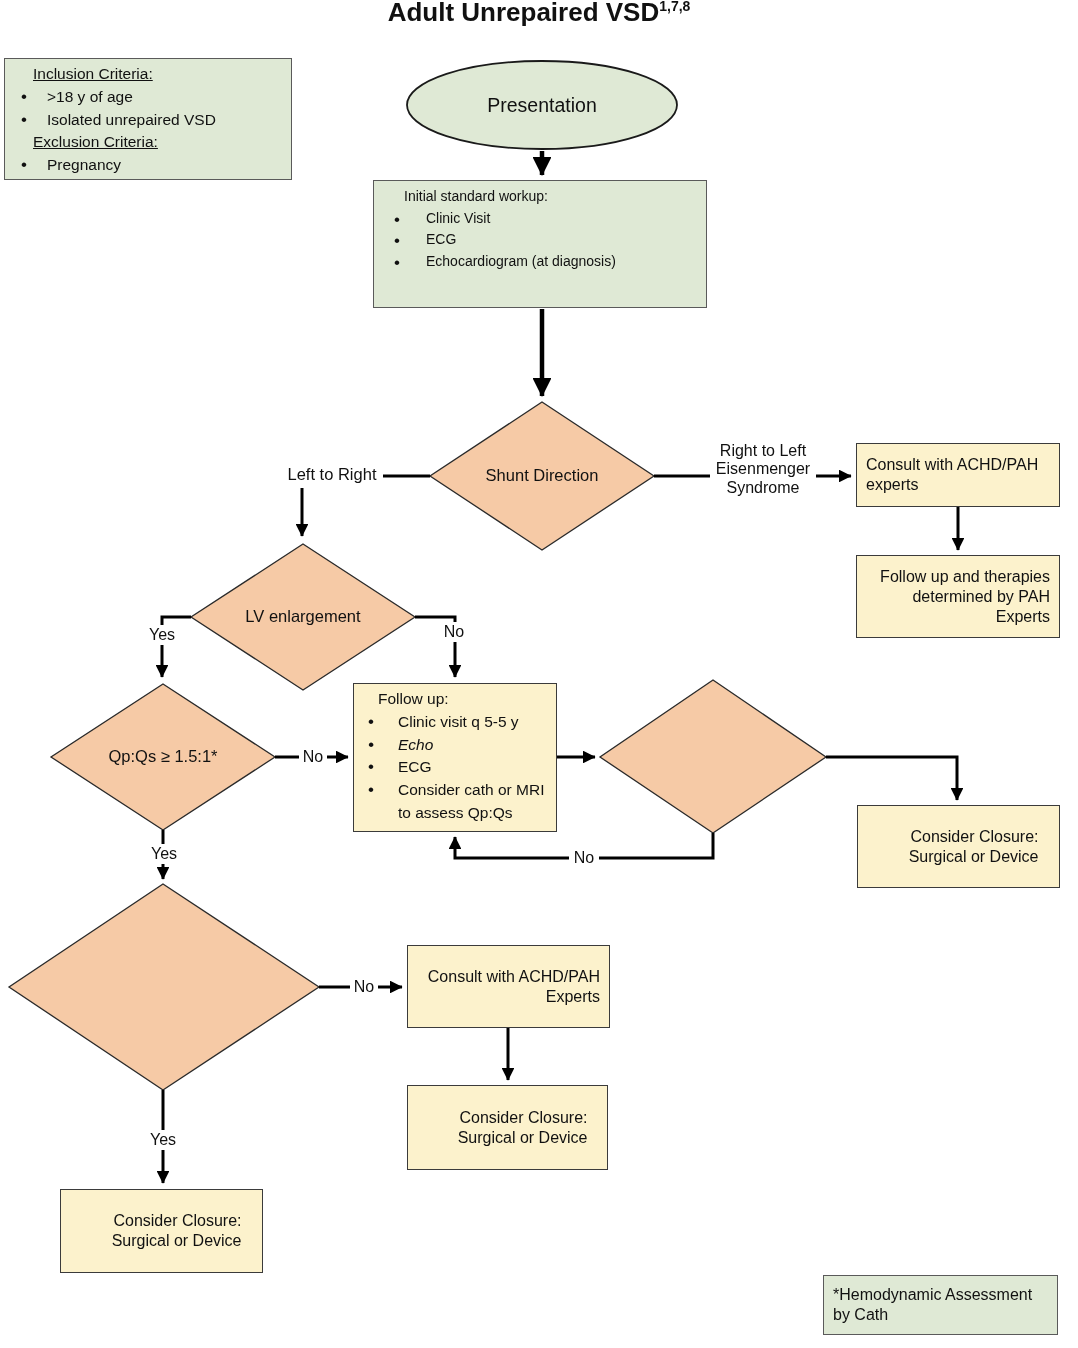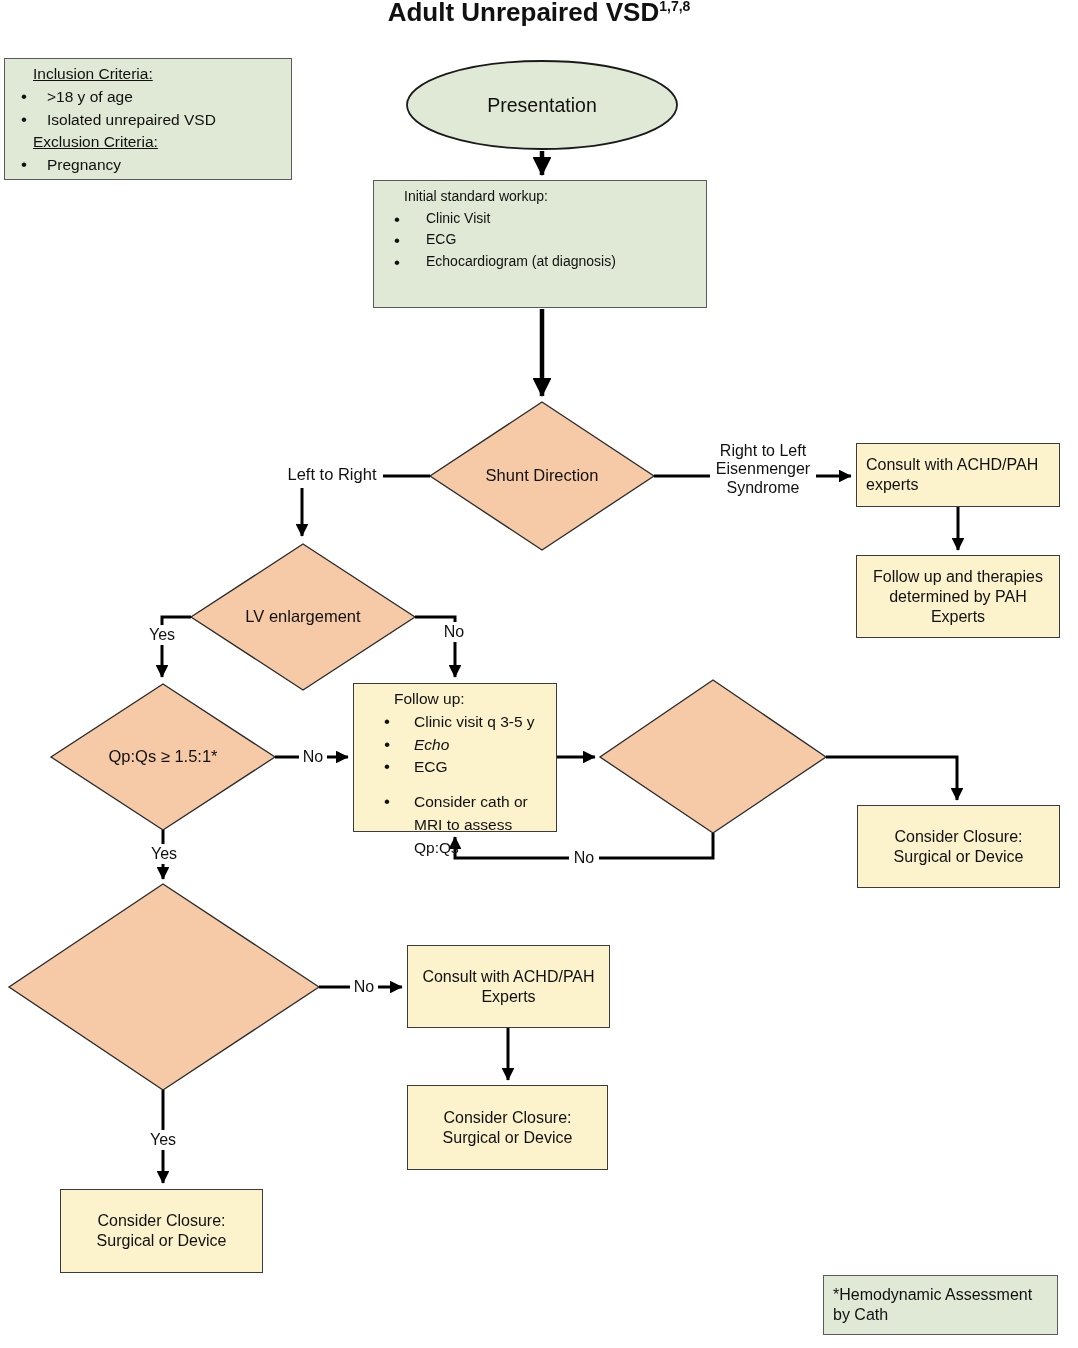--- a/index.html
+++ b/index.html
@@ -10,21 +10,21 @@
   html,body{margin:0;padding:0;background:#ffffff;}
   body{font-family:"Liberation Sans",sans-serif;color:#111;}
   #canvas{position:relative;width:1078px;height:1348px;background:#fff;overflow:hidden;}
   #wires{position:absolute;left:0;top:0;pointer-events:none;}
   .flow{stroke:var(--line);stroke-width:3;fill:none;}
   .flow.thick{stroke-width:4.5;}
   .diamond{fill:var(--peach-fill);stroke:#2a2a2a;stroke-width:1.3;}
   .oval{fill:var(--green-fill);stroke:#1a1a1a;stroke-width:1.8;}
 
   .node{position:absolute;display:flex;align-items:center;justify-content:center;
-        text-align:center;font-size:16px;line-height:1.25;}
+        text-align:right;font-size:16px;line-height:1.25;}
   .box{border:1.5px solid var(--box-border);padding:6px 9px;}
   .green{background:var(--green-fill);border-color:#5a5a5a;}
   .yellow{background:var(--yellow-fill);border-color:#3b3b3b;}
   .left-align{justify-content:flex-start;text-align:left;align-items:flex-start;flex-direction:column;}
 
   .diamond-text{position:absolute;display:flex;align-items:center;justify-content:center;
         text-align:center;font-size:16.5px;line-height:1.28;pointer-events:none;}
   .edge-label{position:absolute;background:#ffffff;font-size:16px;line-height:1.15;
         text-align:center;padding:1px 2px;}
   .plain-label{position:absolute;font-size:16.5px;line-height:1.15;text-align:center;}
@@ -132,27 +132,27 @@
   <div class="edge-label" style="left:146px;top:1130px;width:34px;">Yes</div>
 
   <div class="node box yellow left-align" style="left:856px;top:443px;width:204px;height:64px;justify-content:center;">
     <div>Consult with ACHD/PAH experts</div>
   </div>
 
   <div class="node box yellow" style="left:856px;top:555px;width:204px;height:83px;">
     <div style="width:188px;">Follow up and therapies determined by PAH Experts</div>
   </div>
 
-  <div class="node box yellow left-align list-box" style="left:353px;top:683px;width:204px;height:149px;padding:4px 20px;">
+  <div class="node box yellow left-align list-box" style="left:353px;top:683px;width:204px;height:149px;padding:4px 4px;">
     <div class="heading">Follow up:</div>
     <ul style="width:100%;">
-      <li style="padding-left:40px;">Clinic visit q 3-5 y</li>
+      <li style="padding-left:40px;">Clinic visit q 5-5 y</li>
       <li style="padding-left:40px;font-style:italic;">Echo</li>
       <li style="padding-left:40px;">ECG</li>
-      <li style="padding-left:40px;margin-top:12px;">Consider cath or MRI to assess Qp:Qs</li>
+      <li style="padding-left:40px;">Consider cath or MRI to assess Qp:Qs</li>
     </ul>
   </div>
 
   <div class="node box yellow" style="left:857px;top:805px;width:203px;height:83px;">
     <div style="width:160px;">Consider Closure: Surgical or Device</div>
   </div>
 
   <div class="node box yellow" style="left:407px;top:945px;width:203px;height:83px;">
     <div style="width:185px;">Consult with ACHD/PAH Experts</div>
   </div>

